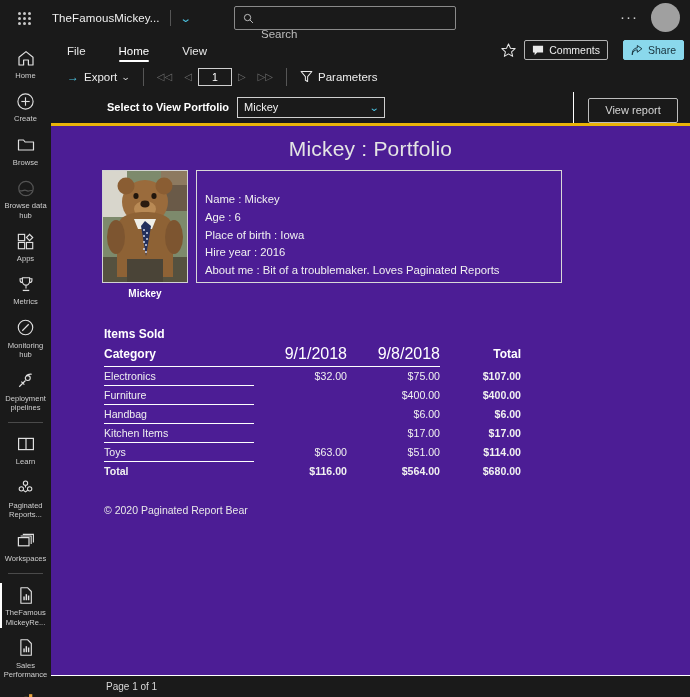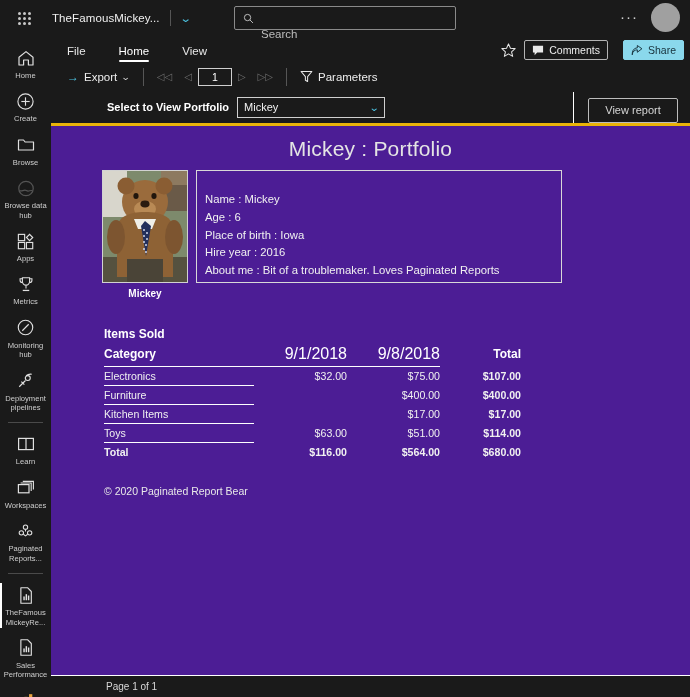--- a/index.html
+++ b/index.html
@@ -359,38 +359,38 @@
           <svg width="20" height="16" viewBox="0 0 20 16">
             <rect x="2.6" y="2.4" width="14.8" height="11.2" fill="none" stroke="#e0e0e0" stroke-width="1.2"></rect>
             <line x1="10" y1="2.4" x2="10" y2="13.6" stroke="#e0e0e0" stroke-width="1.2"></line>
           </svg>
         </span>
         <span class="rail-label">Learn</span>
       </div>
 
       <div class="rail-item">
         <span class="ico">
-          <svg width="20" height="17" viewBox="0 0 20 17">
-            <rect x="2.4" y="5.6" width="10.6" height="8.2" fill="none" stroke="#e0e0e0" stroke-width="1.2"></rect>
-            <path d="M4.6 4h10.6v8M6.8 2.4h10.6v8" fill="none" stroke="#e0e0e0" stroke-width="1.1"></path>
-          </svg>
-        </span>
-        <span class="rail-label">Workspaces</span>
-      </div>
-
-      <div class="rail-item">
-        <span class="ico">
           <svg width="19" height="17" viewBox="0 0 20 18">
             <circle cx="10" cy="4.4" r="2.3" fill="none" stroke="#e0e0e0" stroke-width="1.1"></circle>
             <circle cx="5.6" cy="10.4" r="2.3" fill="none" stroke="#e0e0e0" stroke-width="1.1"></circle>
             <circle cx="14.4" cy="10.4" r="2.3" fill="none" stroke="#e0e0e0" stroke-width="1.1"></circle>
             <path d="M10 6.7v2.4M7.7 11.9 10 13.6l2.3-1.7" fill="none" stroke="#e0e0e0" stroke-width="1.1"></path>
           </svg>
         </span>
         <span class="rail-label">Paginated Reports...</span>
+      </div>
+
+      <div class="rail-item">
+        <span class="ico">
+          <svg width="20" height="17" viewBox="0 0 20 17">
+            <rect x="2.4" y="5.6" width="10.6" height="8.2" fill="none" stroke="#e0e0e0" stroke-width="1.2"></rect>
+            <path d="M4.6 4h10.6v8M6.8 2.4h10.6v8" fill="none" stroke="#e0e0e0" stroke-width="1.1"></path>
+          </svg>
+        </span>
+        <span class="rail-label">Workspaces</span>
       </div>
 
       <div class="rail-sep"></div>
 
       <div class="rail-item active">
         <span class="ico">
           <svg width="16" height="19" viewBox="0 0 16 20">
             <path d="M2.6 1.8h7l4 4v12.4h-11z" fill="none" stroke="#e0e0e0" stroke-width="1.2" stroke-linejoin="round"></path>
             <rect x="5.2" y="11" width="1.5" height="4" fill="#e0e0e0"></rect>
             <rect x="7.6" y="8.6" width="1.5" height="6.4" fill="#e0e0e0"></rect>
@@ -567,20 +567,26 @@
               <td>$75.00</td>
               <td class="tot">$107.00</td>
             </tr>
             <tr>
               <td class="cat">Furniture</td>
               <td></td>
               <td>$400.00</td>
               <td class="tot">$400.00</td>
             </tr>
             <tr>
+              <td class="cat">Handbag</td>
+              <td></td>
+              <td>$6.00</td>
+              <td class="tot">$6.00</td>
+            </tr>
+            <tr>
               <td class="cat">Kitchen Items</td>
               <td></td>
               <td>$17.00</td>
               <td class="tot">$17.00</td>
             </tr>
             <tr>
               <td class="cat">Toys</td>
               <td>$63.00</td>
               <td>$51.00</td>
               <td class="tot">$114.00</td>

